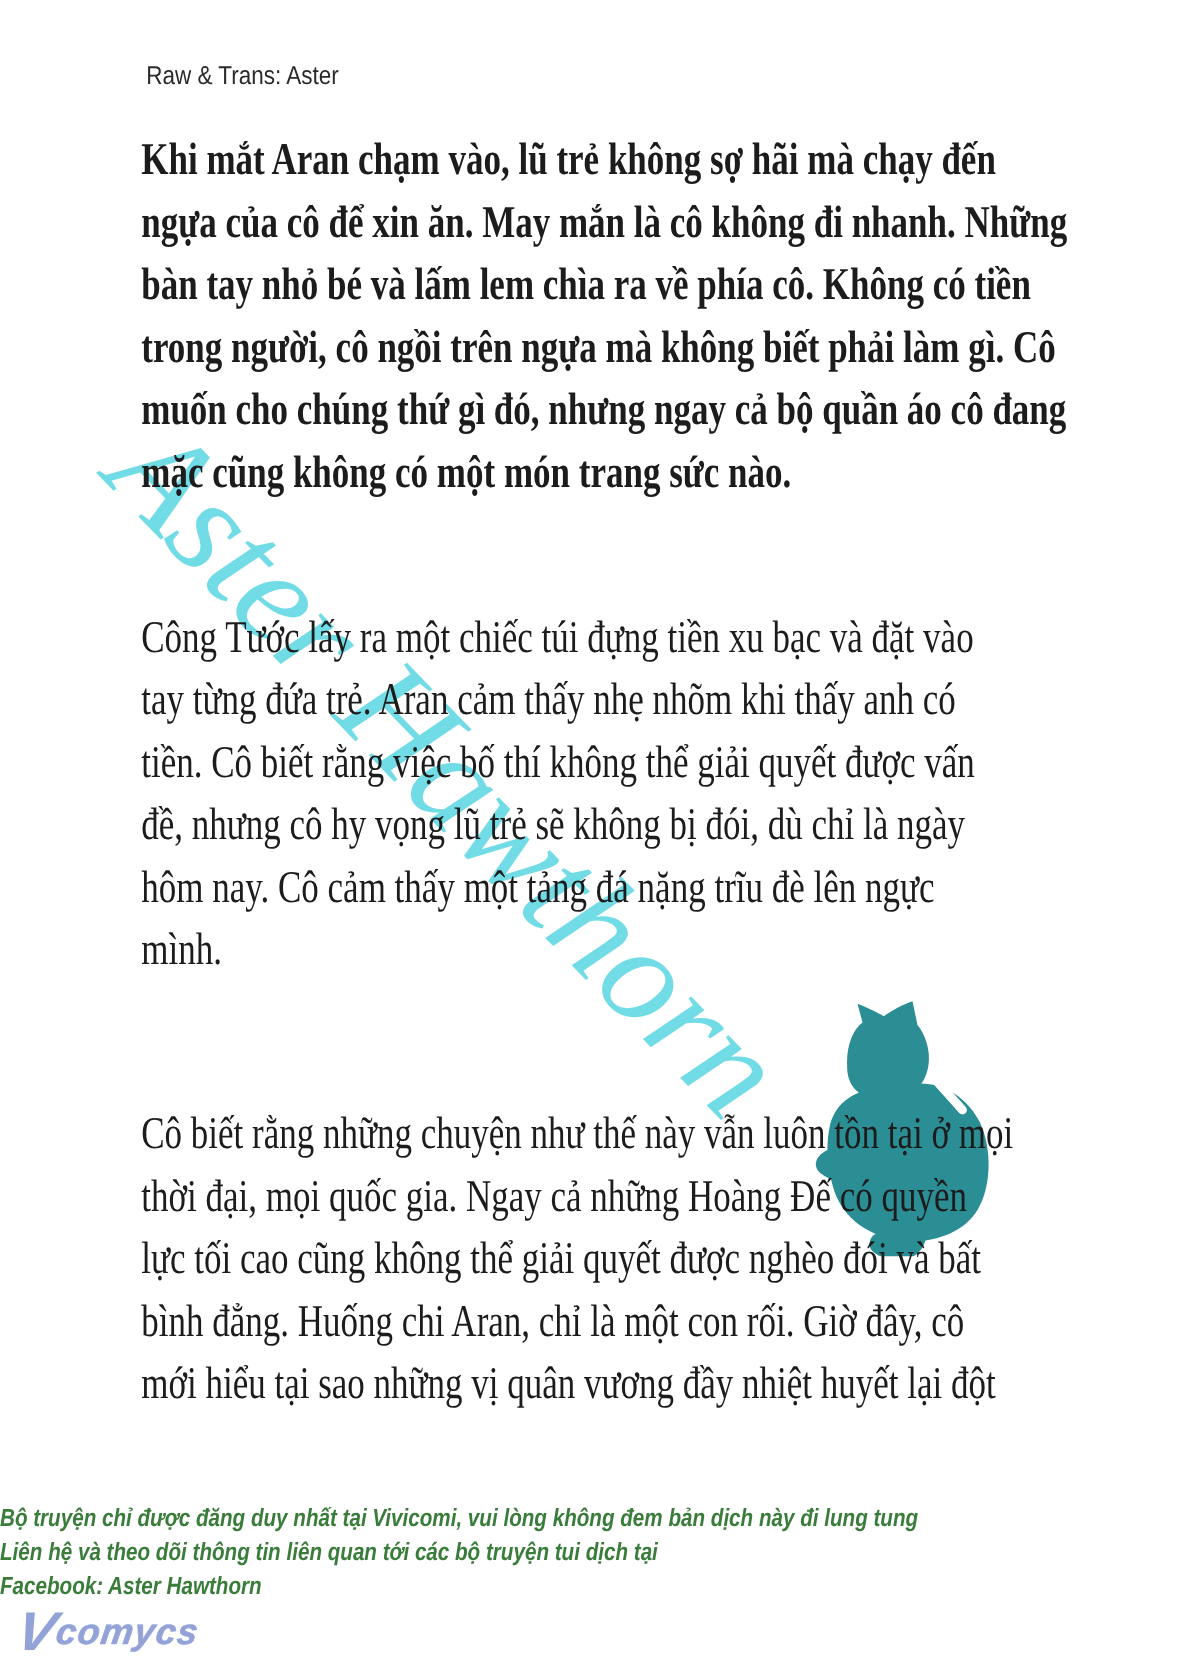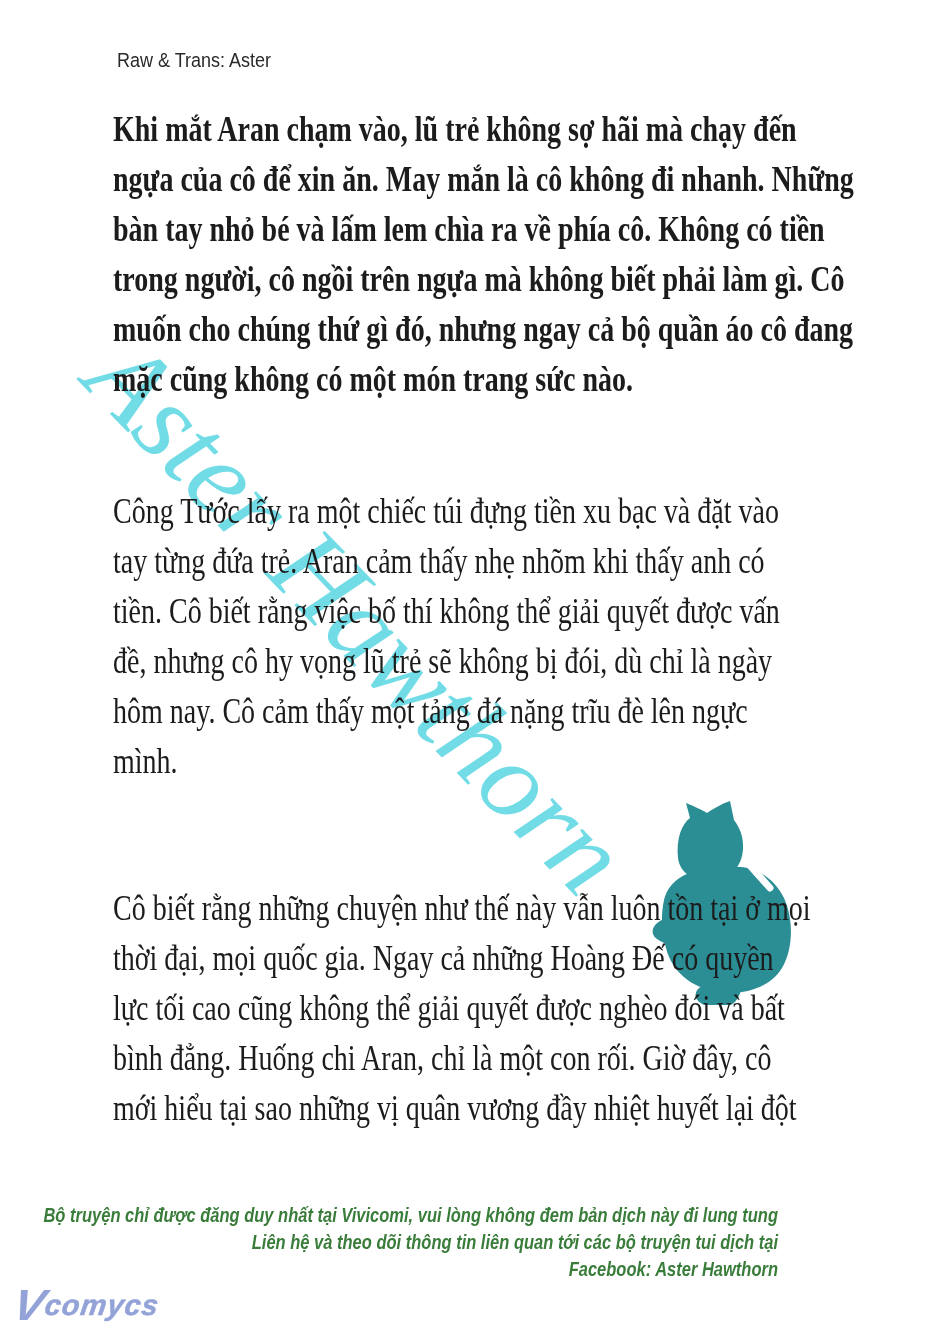--- a/index.html
+++ b/index.html
@@ -43,21 +43,21 @@
     color:var(--ink, #1c1c1c);
     transform:scaleY(1.3); transform-origin:center;
   }
   #p1 { top:104px;font-weight:bold; }
   #p2 { top:486px; }
   #p3 { top:883px; }
 
   
   .footer {
     position:absolute; left:0; top:1202px; width:778px;
-    text-align:right; z-index:3;
+    text-align:left; z-index:3;
     font-family:"Liberation Sans", sans-serif;
   }
   .fline {
     height:27px; line-height:27px;
     font-size:16.5px; font-weight:bold; font-style:italic;
     color:var(--green, #3a7d3b);
     transform:scaleY(1.2); transform-origin:center;
     white-space:nowrap;
   }
 

